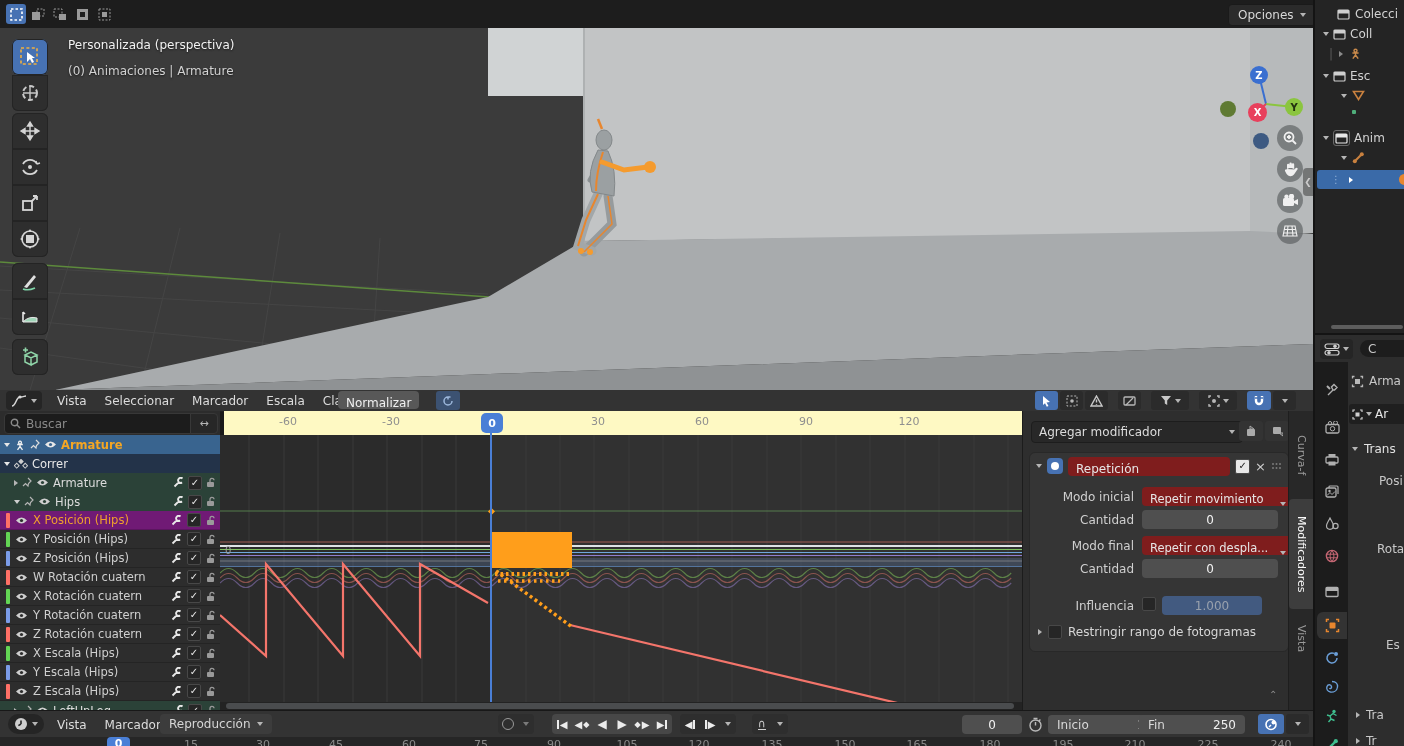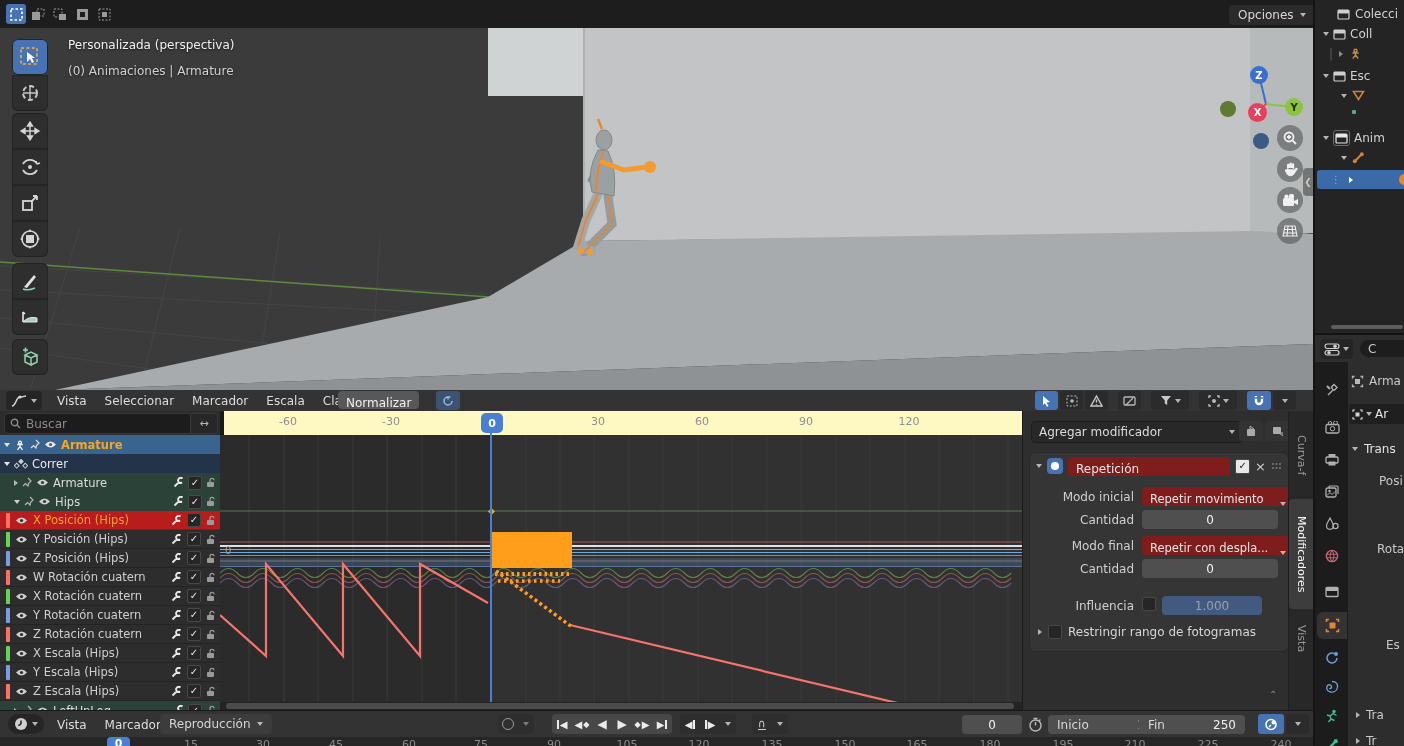--- a/index.html
+++ b/index.html
@@ -45,21 +45,21 @@
   .search-box{left:4px;top:2px;width:186px;height:19px;background:#1c1c1c;border:1px solid #383838;border-radius:4px 0 0 4px;
       display:flex;align-items:center;padding:0 5px;gap:5px;color:#8a8a8a;}
   .search-ext{left:190px;top:2px;width:26px;height:19px;background:#272727;border:1px solid #383838;border-radius:0 4px 4px 0;
       display:flex;align-items:center;justify-content:center;color:#b5b5b5;font-size:11px;}
   .tree-row{position:absolute;left:0;width:220px;height:19px;display:flex;align-items:center;gap:4px;padding:0 4px;box-sizing:border-box;}
   .tr-arm{background:#39648f;color:#f5a623;font-weight:bold;}
   .tr-action{background:#233349;color:#e8e8e8;}
   .tr-grp{background:#2b4238;color:#dcdcdc;}
   .ch-row{position:absolute;left:0;width:220px;height:19px;background:#2d2d2d;border-bottom:1px solid rgba(0,0,0,.18);
       display:flex;align-items:center;gap:5px;padding:0 4px 0 6px;box-sizing:border-box;color:#cfcfcf;}
-  .ch-row.sel{background:#b91c1c;color:#f0a12c;}
+  .ch-row.sel{background:#701a75;color:#f0a12c;}
   .sw{width:4px;height:15px;border-radius:1px;flex:0 0 auto;}
   .sw-r{background:#ff7066;} .sw-g{background:#63d554;} .sw-b{background:#7b9ce8;}
   .ch-label{flex:1;font-size:11.5px;white-space:nowrap;overflow:hidden;}
   .g-ruler{left:224px;top:411px;width:802px;height:24px;background:#fef9c3;border-bottom:2px solid #d946ef;}
   .tick{position:absolute;top:4px;transform:translateX(-50%);color:#8f8f8f;font-size:11px;}
   .playhead-badge{position:absolute;left:481px;top:413px;width:22px;height:20px;background:#4a7fd6;border-radius:5px;
       color:#fff;font-weight:bold;font-size:11px;display:flex;align-items:center;justify-content:center;z-index:6;}
   .playhead-line{position:absolute;left:490px;top:433px;width:2px;height:269px;background:#4a7fd6;z-index:5;}
   .g-scroll{left:220px;top:702px;width:802px;height:8px;background:#232323;}
   .g-scrollbar{position:absolute;left:6px;top:1px;width:788px;height:6px;background:#4a4c4e;border-radius:3px;}

